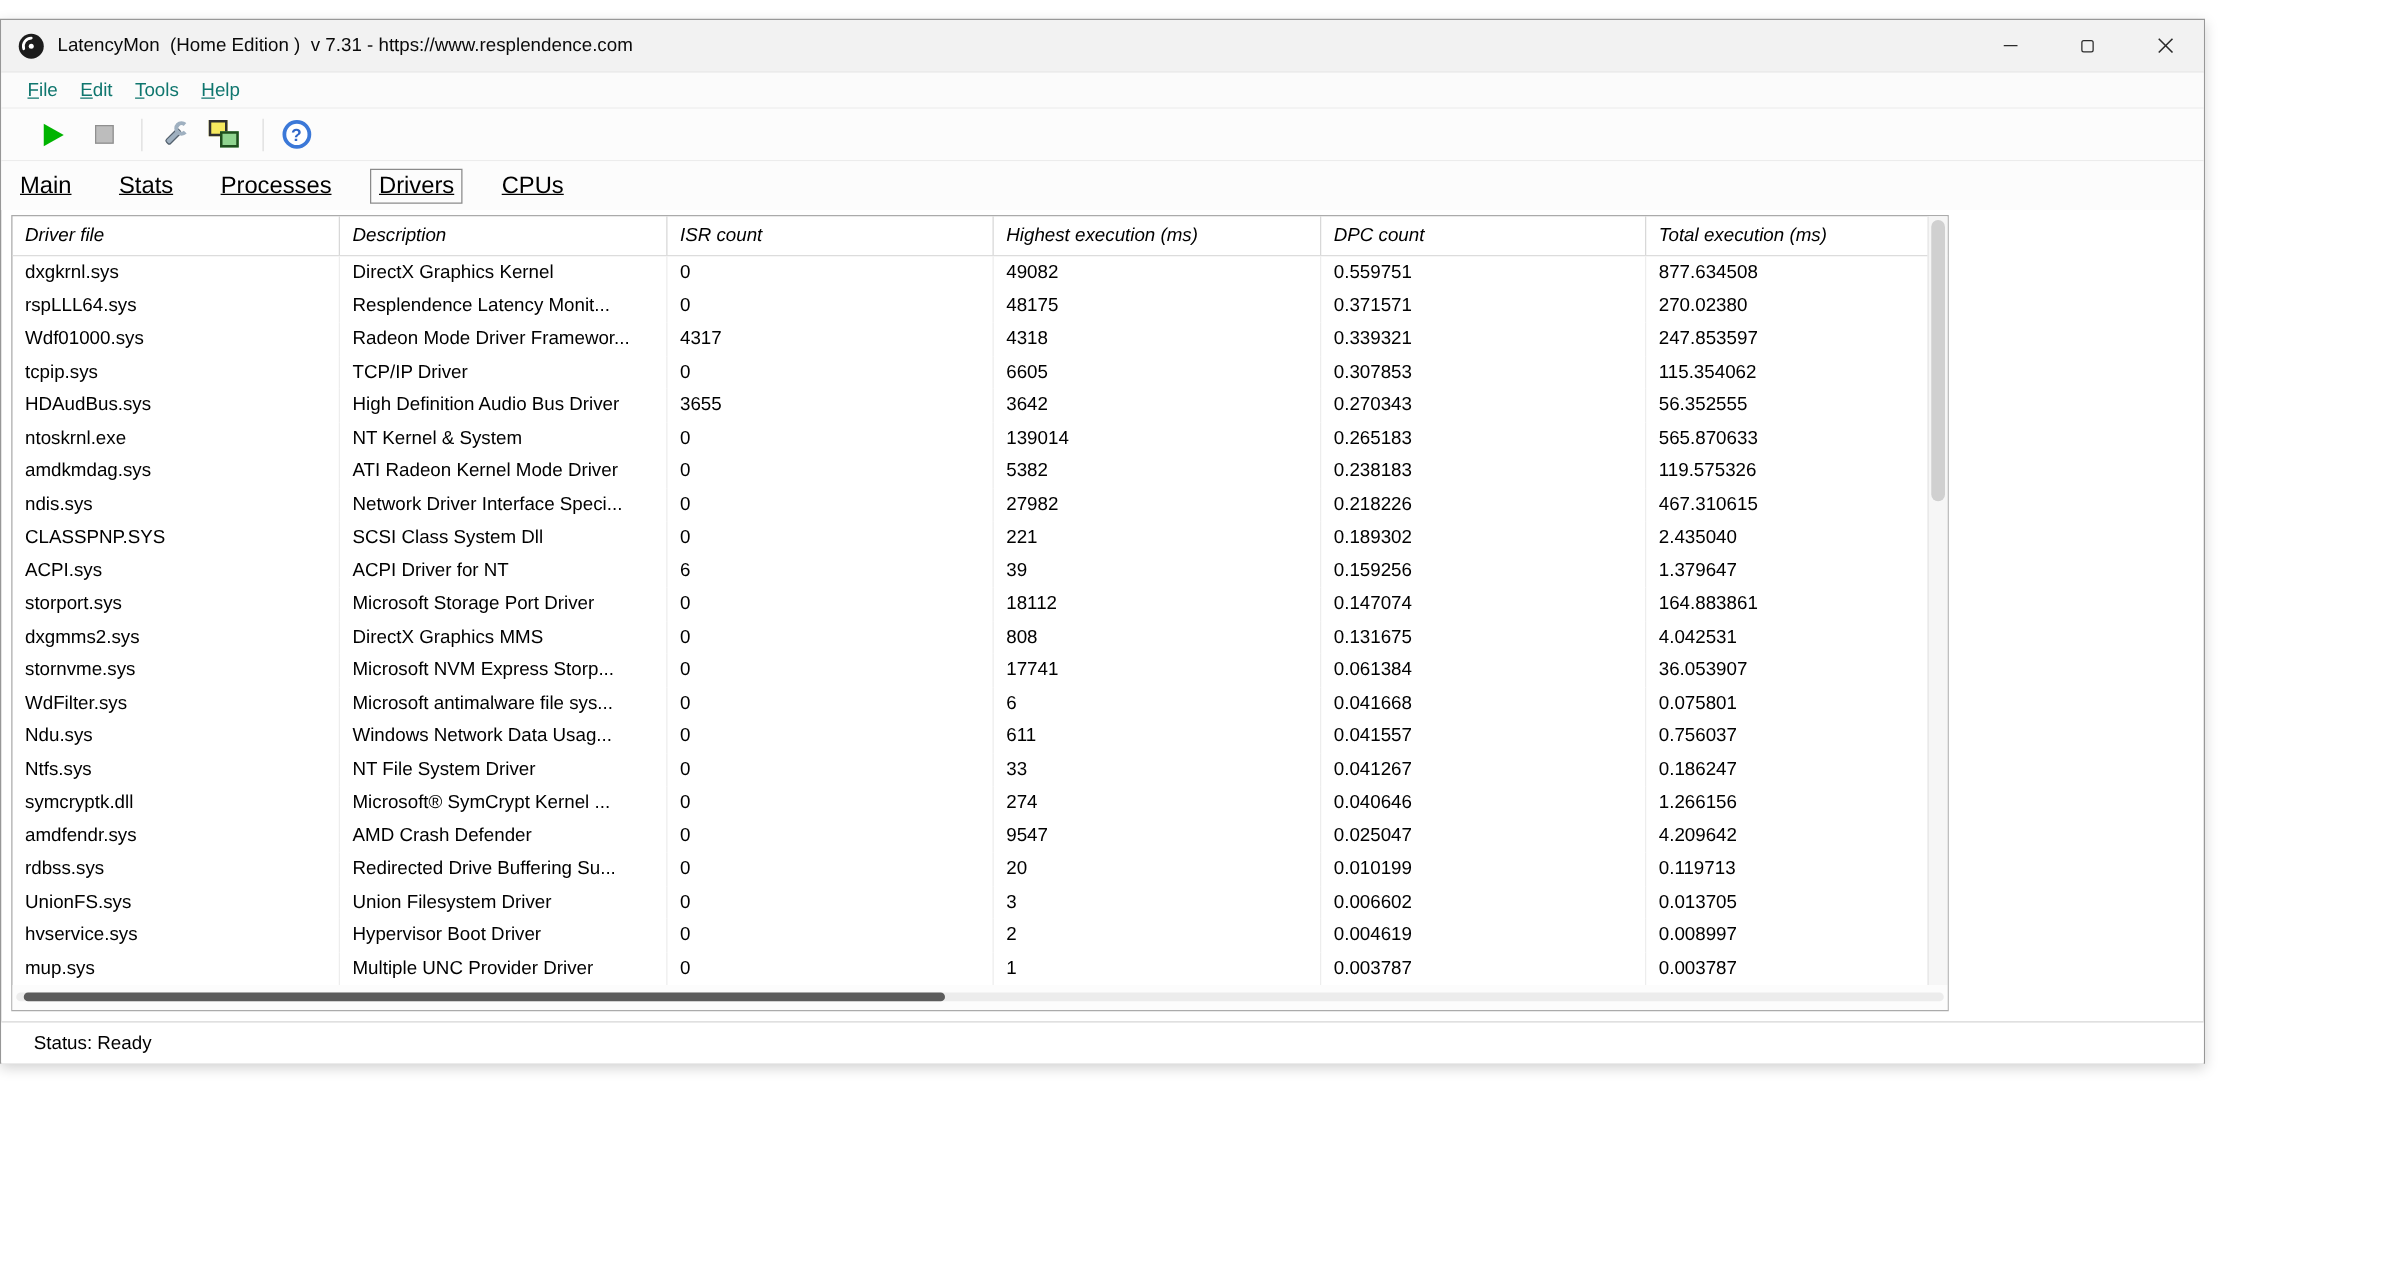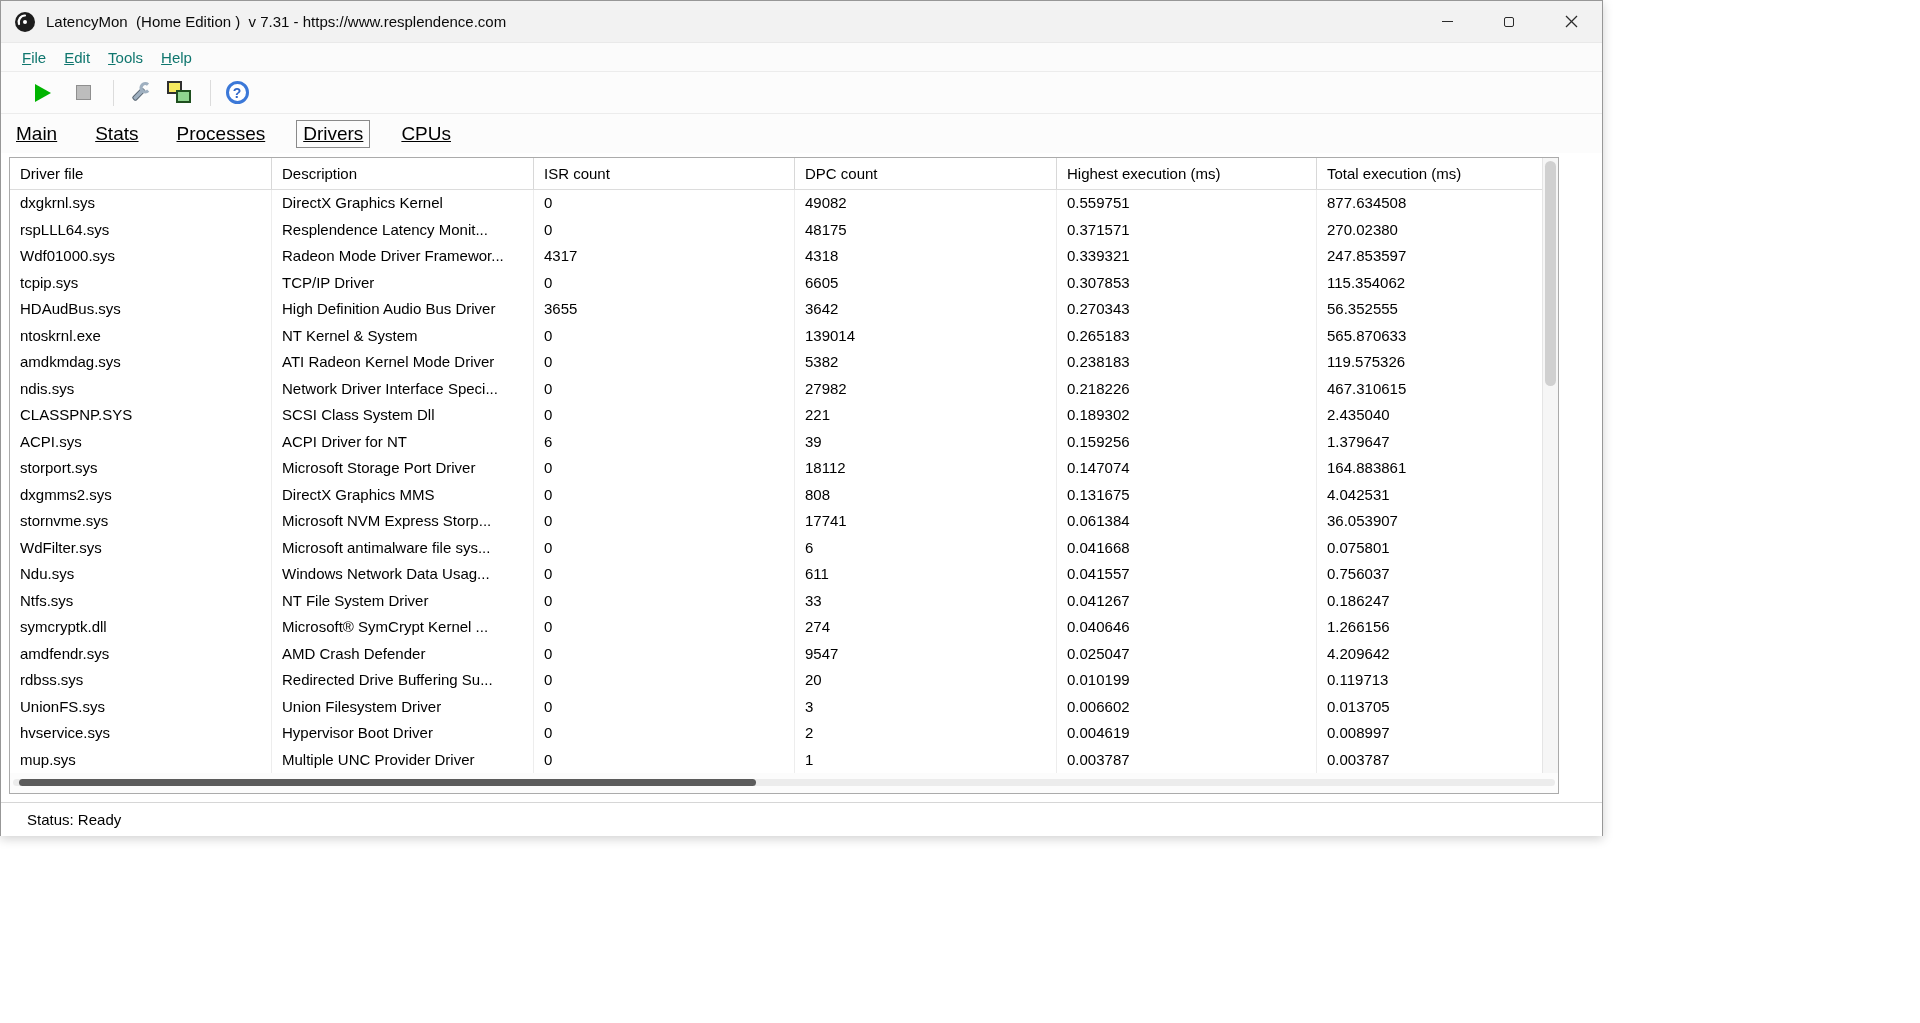--- a/index.html
+++ b/index.html
@@ -3,22 +3,22 @@
 <meta charset="utf-8">
 <style>
   * { box-sizing: border-box; margin: 0; padding: 0; }
   html, body {
     width: 1920px; height: 1023px;
     background: #ffffff;
     font-family: "Liberation Sans", sans-serif;
     overflow: hidden;
   }
   .window {
-    position: absolute; left: 0; top: 0;
-    width: 1603px; height: 836px;
+    position: absolute; left: 0; top: 15px;
+    width: 1764px; height: 836px;
     background: #ffffff;
     border: 1px solid #979797;
     box-shadow: 0 3px 10px rgba(0,0,0,0.18);
   }
 
   
   .titlebar {
     height: 42px; background: #f2f2f2;
     display: flex; align-items: center; position: relative;
     border-bottom: 1px solid #e9e9e9;
@@ -96,21 +96,21 @@
   }
   .thead, .tr {
     display: grid;
     grid-template-columns: 262px 262px 261px 262px 260px 1fr;
   }
   .thead { height: 32px; border-bottom: 1px solid #dcdcdc; }
   .th {
     font-size: 15px; color: #000;
     line-height: 31px; padding-left: 10px;
     border-right: 1px solid #d8d8d8;
-    overflow: hidden; white-space: nowrap;
+    overflow: hidden; white-space: nowrap; font-style: italic;
   }
   .th:last-child { border-right: 0; }
   .tbody { height: 583px; overflow: hidden; }
   .tr { height: 26.5px; }
   .td {
     font-size: 15px; color: #000;
     line-height: 26.5px; padding-left: 10px;
     border-right: 1px solid #ededed;
     overflow: hidden; white-space: nowrap;
   }
@@ -219,22 +219,22 @@
       <div class="tab">Processes</div>
       <div class="tab active">Drivers</div>
       <div class="tab">CPUs</div>
     </div>
 
   <div class="table-wrap">
     <div class="thead">
         <div class="th">Driver file</div>
         <div class="th">Description</div>
         <div class="th">ISR count</div>
+        <div class="th">Highest execution (ms)</div>
         <div class="th">DPC count</div>
-        <div class="th">Highest execution (ms)</div>
         <div class="th">Total execution (ms)</div>
       </div>
     <div class="tbody">
         <div class="tr">
           <div class="td">dxgkrnl.sys</div>
           <div class="td">DirectX Graphics Kernel</div>
           <div class="td">0</div>
           <div class="td">49082</div>
           <div class="td">0.559751</div>
           <div class="td">877.634508</div>

